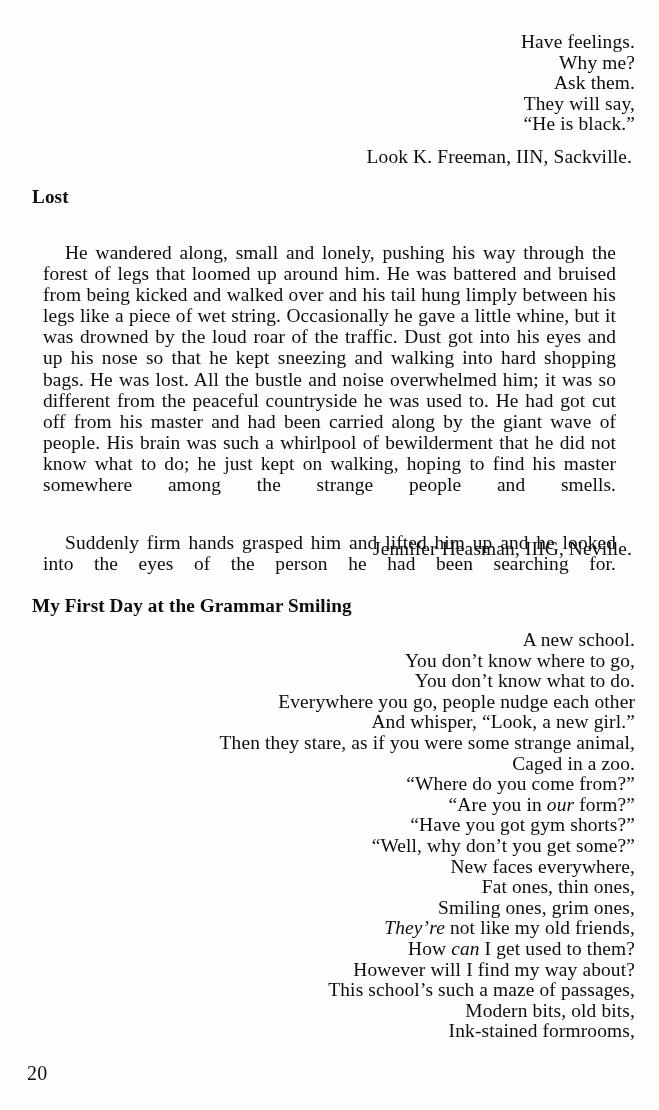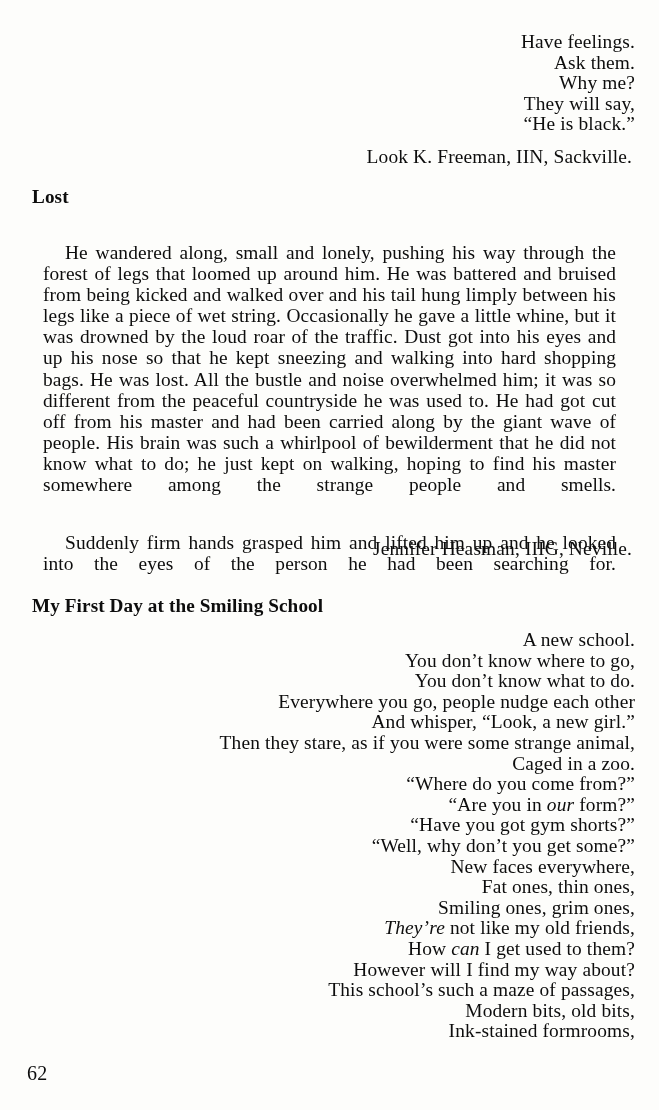--- a/index.html
+++ b/index.html
@@ -98,32 +98,32 @@
     font-size: 20px;
     line-height: 22px;
     letter-spacing: 0.3px;
   }
 </style>
 </head>
 <body style="background: rgb(253, 253, 251); color: rgb(13, 13, 13);">
 
 <div class="page">
 
-  <div class="poem" id="poem-top" style="top:32px;"><span class="line">Have feelings.</span><span class="line">Ask them.</span><span class="line">Why me?</span><span class="line">They will say,</span><span class="line">“He is black.”</span></div>
+  <div class="poem" id="poem-top" style="top:32px;"><span class="line">Have feelings.</span><span class="line">Why me?</span><span class="line">Ask them.</span><span class="line">They will say,</span><span class="line">“He is black.”</span></div>
 
   <div class="attribution" style="top:146px;">Look K. Freeman, IIN, Sackville.</div>
 
   <div class="heading" style="top:186px;">Lost</div>
 
   <div class="prose" id="prose-lost" style="top:226px;">
       <p>He wandered along, small and lonely, pushing his way through the forest of legs that loomed up around him. He was battered and bruised from being kicked and walked over and his tail hung limply between his legs like a piece of wet string. Occasionally he gave a little whine, but it was drowned by the loud roar of the traffic. Dust got into his eyes and up his nose so that he kept sneezing and walking into hard shopping bags. He was lost. All the bustle and noise overwhelmed him; it was so different from the peaceful countryside he was used to. He had got cut off from his master and had been carried along by the giant wave of people. His brain was such a whirlpool of bewilderment that he did not know what to do; he just kept on walking, hoping to find his master somewhere among the strange people and smells.</p>
       <p>Suddenly firm hands grasped him and lifted him up and he looked into the eyes of the person he had been searching for.</p>
     </div>
 
   <div class="attribution" style="top:538px;text-align:center;">Jennifer Heasman, IIIG, Neville.</div>
 
-  <div class="heading" style="top:595px;">My First Day at the Smiling School</div>
+  <div class="heading" style="top:595px;">My First Day at the Grammar Smiling</div>
 
   <div class="poem" id="poem-school" style="top:630px;"><span class="line">A new school.</span><span class="line">You don’t know where to go,</span><span class="line">You don’t know what to do.</span><span class="line">Everywhere you go, people nudge each other</span><span class="line">And whisper, “Look, a new girl.”</span><span class="line">Then they stare, as if you were some strange animal,</span><span class="line">Caged in a zoo.</span><span class="line">“Where do you come from?”</span><span class="line">“Are you in <i>our</i> form?”</span><span class="line">“Have you got gym shorts?”</span><span class="line">“Well, why don’t you get some?”</span><span class="line">New faces everywhere,</span><span class="line">Fat ones, thin ones,</span><span class="line">Smiling ones, grim ones,</span><span class="line"><i>They’re</i> not like my old friends,</span><span class="line">How <i>can</i> I get used to them?</span><span class="line">However will I find my way about?</span><span class="line">This school’s such a maze of passages,</span><span class="line">Modern bits, old bits,</span><span class="line">Ink-stained formrooms,</span></div>
 
-  <div class="folio">62</div>
+  <div class="folio">20</div>
 
 </div>
 
 </body></html>

